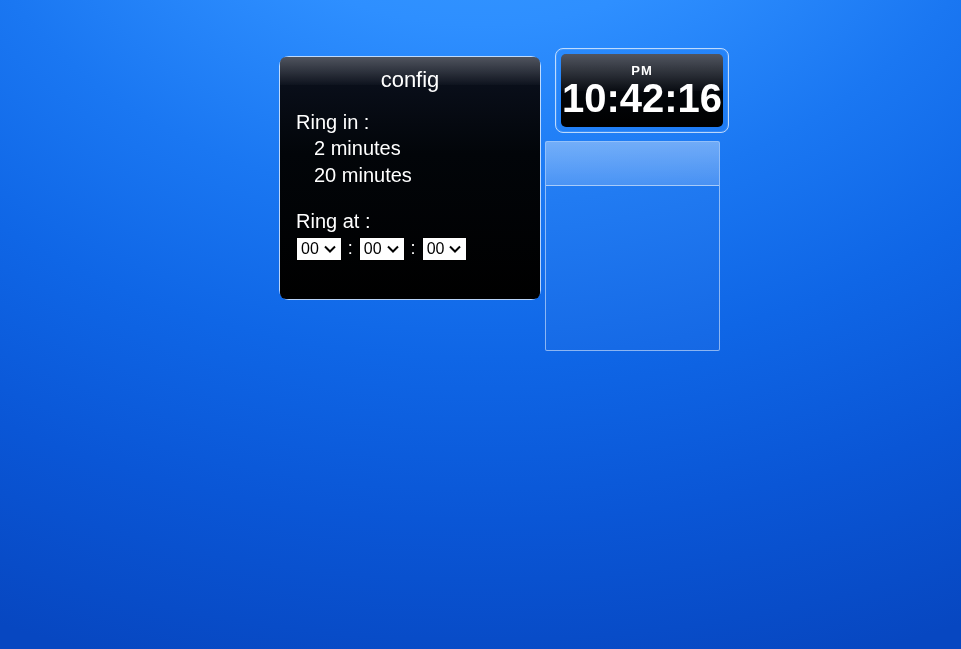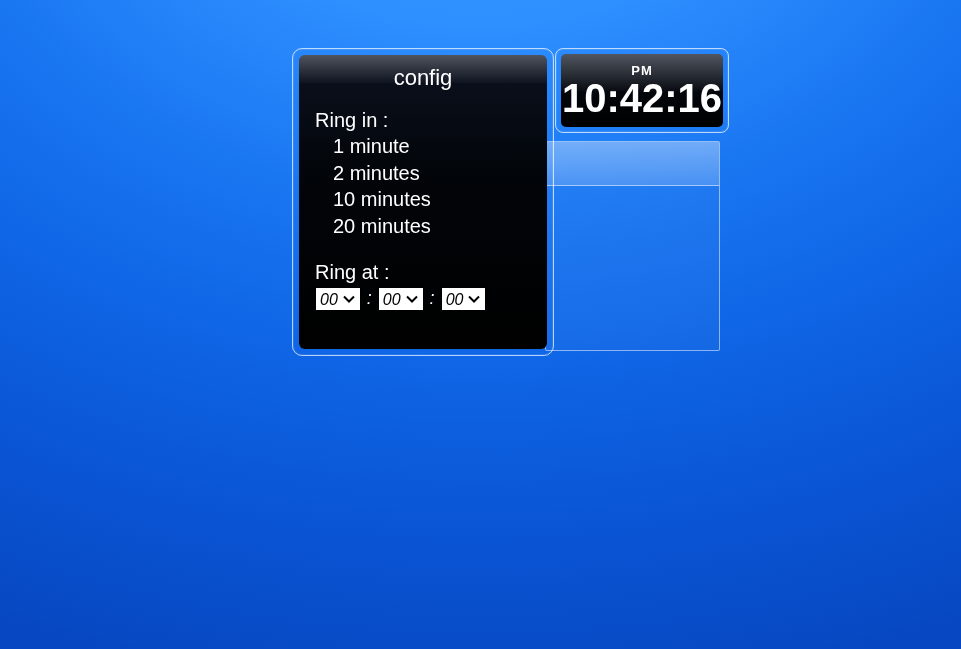--- a/index.html
+++ b/index.html
@@ -82,27 +82,25 @@
       font-size: 40px;
       font-weight: 700;
       line-height: 1.05;
       letter-spacing: 0;
     }
 
     
     .config-gadget {
       position: absolute;
       left: 279px;
-      top: 48px;
+      top: 56px;
       width: 262px;
       border: 1px solid rgba(255,255,255,0.7);
       border-radius: 10px;
-      padding: 6px;
       box-shadow: inset 0 0 0 1px rgba(255,255,255,0.1);
-      margin-left: 13px;
     }
     .config-face {
       width: 100%;
       background: linear-gradient(to bottom, #0c1220 0%, #020509 40%, #000000 100%);
       border-radius: 6px;
       color: #ffffff;
       padding-bottom: 18px;
       position: relative;
       overflow: hidden;
     }
@@ -145,21 +143,20 @@
       margin-bottom: 20px;
     }
     .ring-in-list > div { line-height: 1.32; }
 
     .ring-at-row {
       display: flex;
       align-items: center;
       gap: 6px;
       margin-top: 2px;
       margin-bottom: 20px;
-      font-style: italic;
     }
     .dropdown {
       display: inline-flex;
       align-items: center;
       height: 24px;
       background: #ffffff;
       color: #000000;
       border: 1px solid #000000;
       font-size: 16px;
       padding: 0 4px;
@@ -209,23 +206,21 @@
 
 <div class="config-gadget">
   <div class="config-face">
     <div class="config-title">config</div>
 
     <div class="config-body">
 
 
       <div>Ring in :</div>
       <div class="ring-in-list">
-        <div>1 minute</div>
         <div>2 minutes</div>
-        <div>10 minutes</div>
         <div>20 minutes</div>
       </div>
 
       <div>Ring at :</div>
       <div class="ring-at-row">
         <span class="dropdown">
           <span>00</span>
           <span class="chev">
             <svg viewBox="0 0 12 12">
                 <path d="M1 3.5 L6 8.5 L11 3.5" fill="none" stroke="#000" stroke-width="2"></path>

